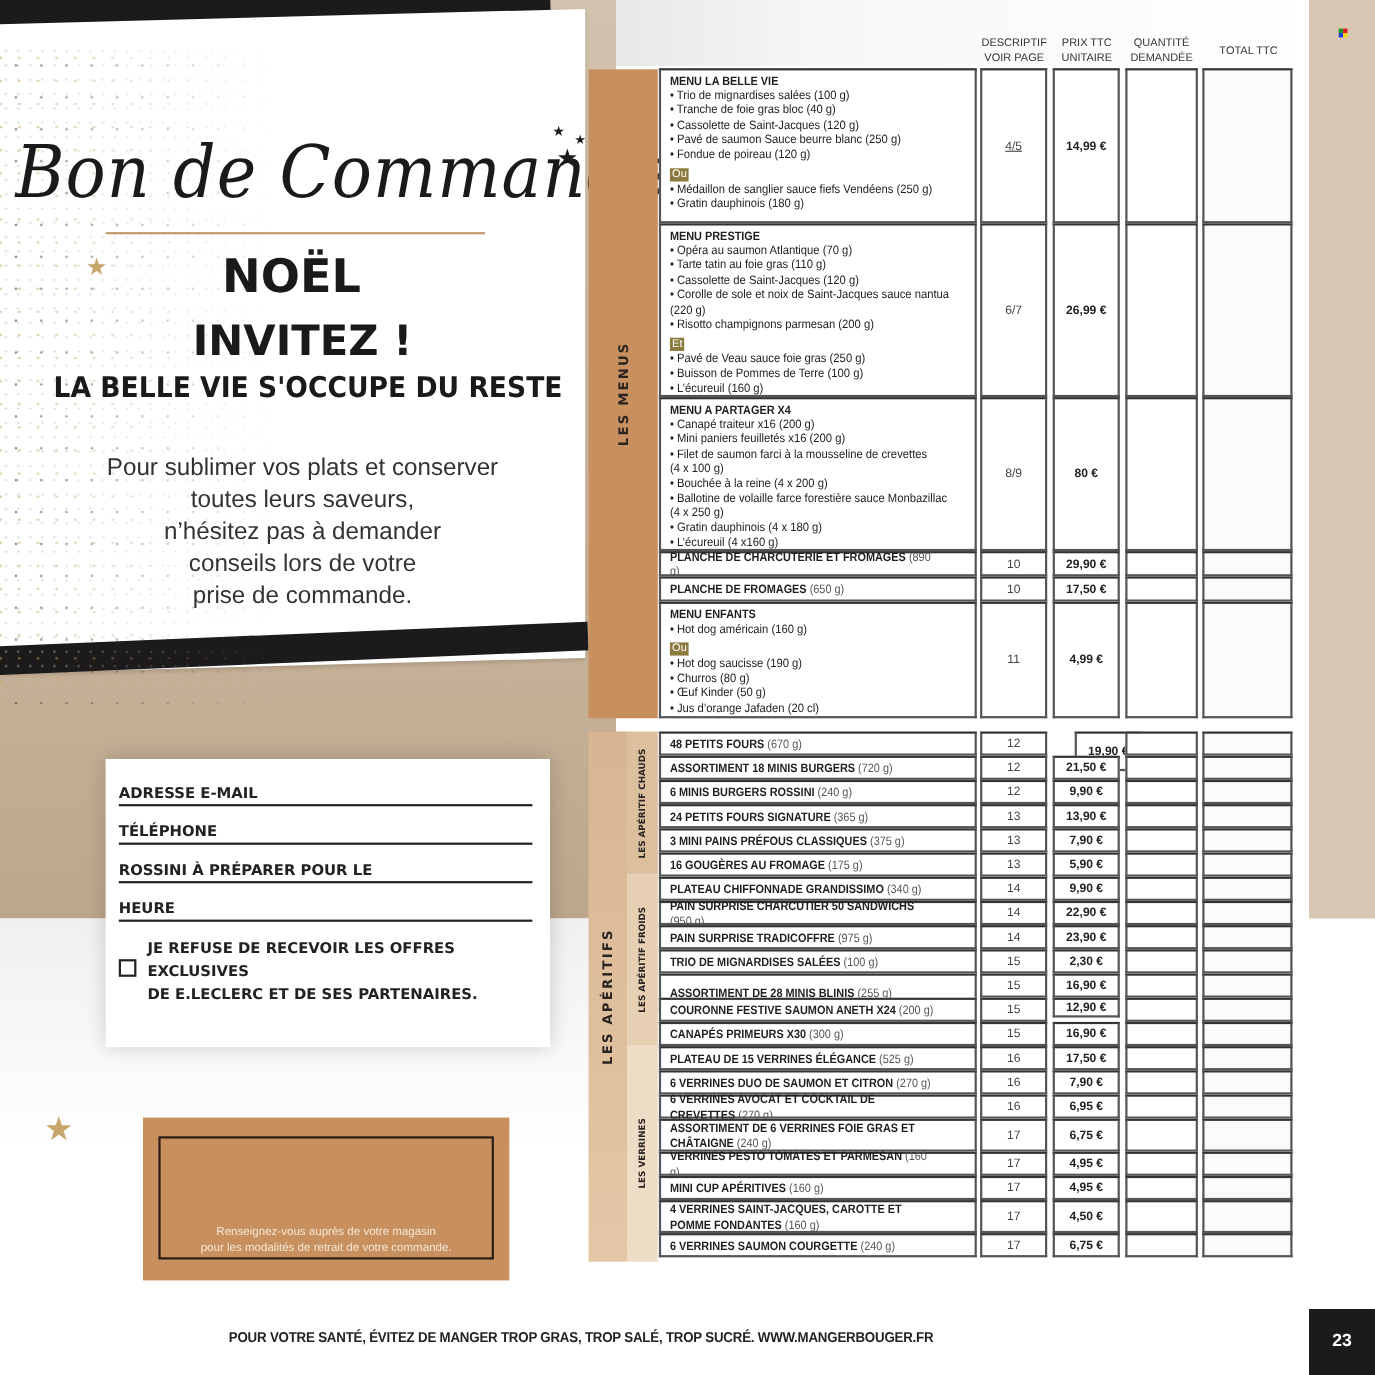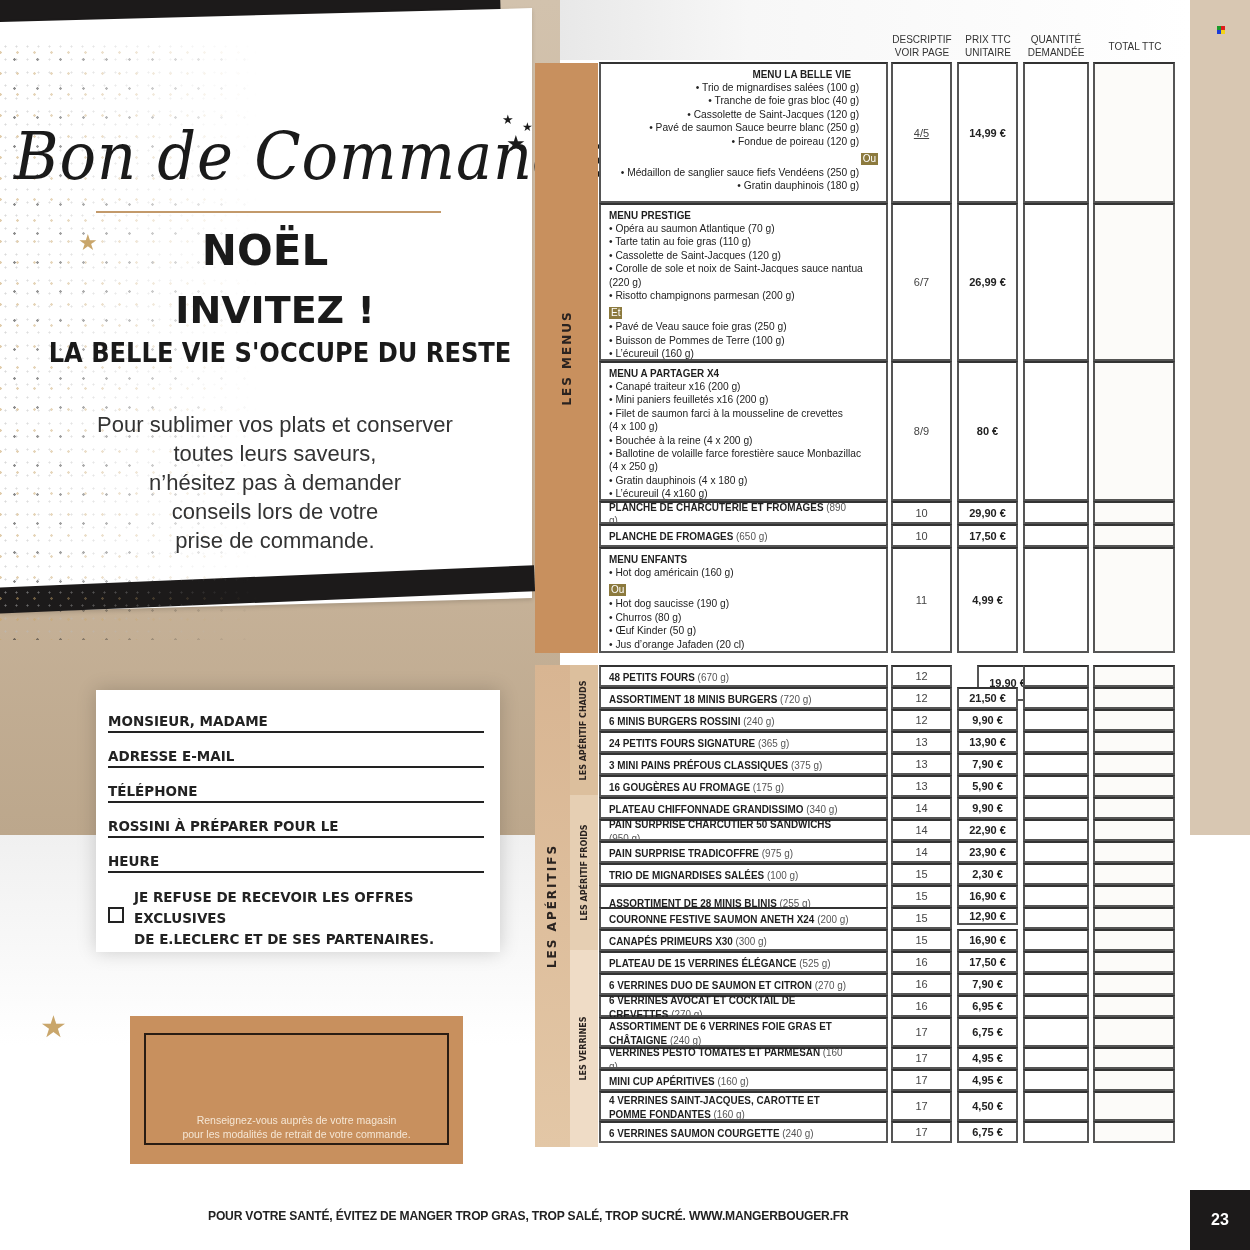--- a/index.html
+++ b/index.html
@@ -215,23 +215,20 @@
 <div class="intro-text">
   <div>Pour sublimer vos plats et conserver</div>
   <div>toutes leurs saveurs,</div>
   <div>n’hésitez pas à demander</div>
   <div>conseils lors de votre</div>
   <div>prise de commande.</div>
 </div>
 
 <div class="form-card">
   <div class="form-line">
-      <span>MONSIEUR, MADAME</span>
-    </div>
-  <div class="form-line">
       <span>ADRESSE E-MAIL</span>
     </div>
   <div class="form-line">
       <span>TÉLÉPHONE</span>
     </div>
   <div class="form-line">
       <span>ROSSINI À PRÉPARER POUR LE</span>
     </div>
   <div class="form-line">
       <span>HEURE</span>
@@ -280,21 +277,21 @@
   <span class="vlabel" style="font-size:8px;">LES APÉRITIF CHAUDS</span>
 </div>
 <div class="section-band" style="left:570px;top:795px;width:28px;height:155px;background:#e6cfb3;">
   <span class="vlabel" style="font-size:8px;">LES APÉRITIF FROIDS</span>
 </div>
 <div class="section-band" style="left:570px;top:950px;width:28px;height:197px;background:#efdcc6;">
   <span class="vlabel" style="font-size:8px;">LES VERRINES</span>
 </div>
 
 <div class="table-row" style="top:62px;height:141px;">
-  <div class="cell cell-desc" style="height:141px;text-align:right;">
+  <div class="cell cell-desc" style="height:141px;">
     <span class="item-title">MENU LA BELLE VIE</span>
     <span class="bullet">• Trio de mignardises salées (100 g)</span>
     <span class="bullet">• Tranche de foie gras bloc (40 g)</span>
     <span class="bullet">• Cassolette de Saint-Jacques (120 g)</span>
     <span class="bullet">• Pavé de saumon Sauce beurre blanc (250 g)</span>
     <span class="bullet">• Fondue de poireau (120 g)</span>
     <span class="joiner">Ou</span>
     <span class="bullet">• Médaillon de sanglier sauce fiefs Vendéens (250 g)</span>
     <span class="bullet">• Gratin dauphinois (180 g)</span>
   </div>

